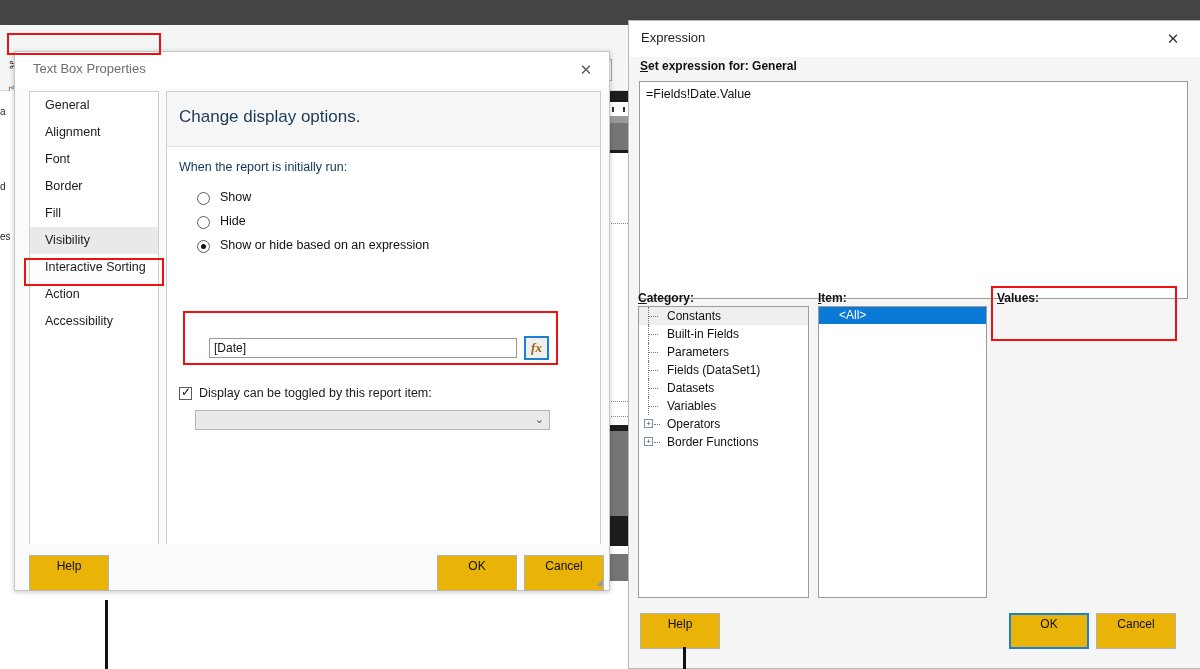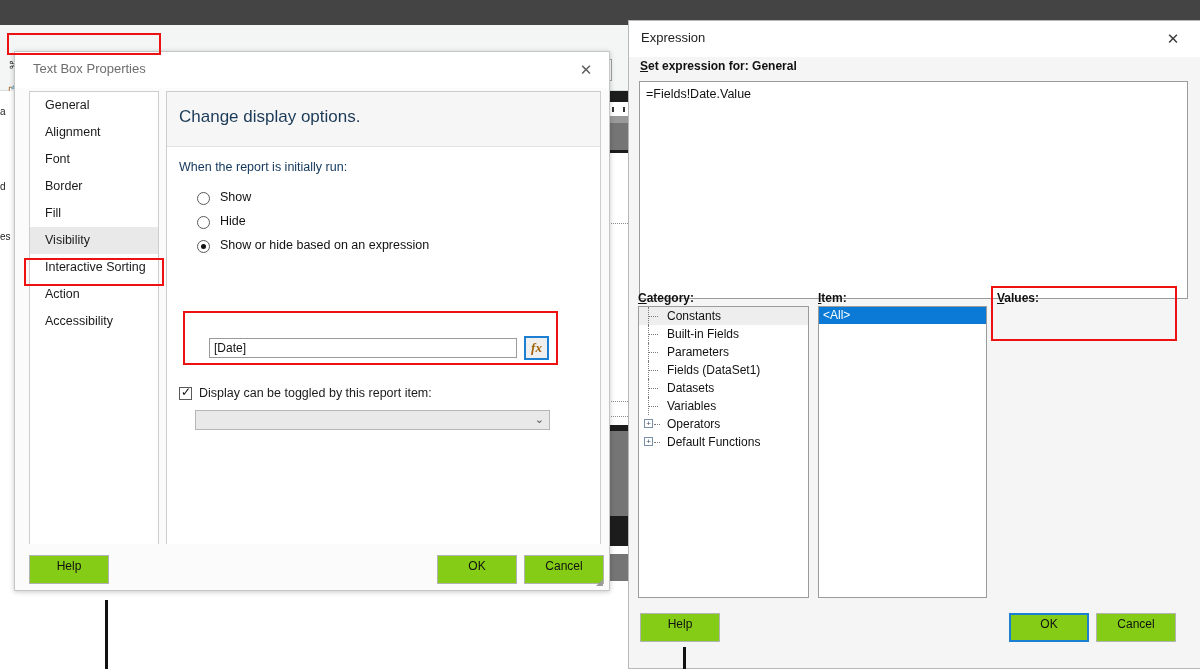--- a/index.html
+++ b/index.html
@@ -189,21 +189,21 @@
   .toggle-combo {
     position: absolute; left: 28px; top: 318px; width: 355px; height: 20px;
     background: #e9e9e9; border: 1px solid #b6b6b6;
   }
   .toggle-combo .chev {
     position: absolute; right: 5px; top: 2px; font-size: 11px; color: #555;
   }
 
   .tbp-footer { position: absolute; left: 0; bottom: 0; width: 100%; height: 46px; background: #fbfbfb; }
   .btn {
-    position: absolute; height: 29px; background: #84cc16;
+    position: absolute; height: 36px; background: #eab308;
     border: 1px solid #b3b3b3; font-size: 12px; color: #111;
     text-align: center; line-height: 21px;
   }
   .btn.focus { border: 2px solid #1d7fd1; line-height: 19px; }
   .tbp-help   { left: 14px;  top: 11px; width: 80px; }
   .tbp-ok     { left: 422px; top: 11px; width: 80px; }
   .tbp-cancel { left: 509px; top: 11px; width: 80px; }
 
   .resize-grip {
     position: absolute; right: 3px; bottom: 3px; width: 10px; height: 10px;
@@ -263,21 +263,21 @@
   .tree-vert {
     position: absolute; left: 9px; top: 0; width: 0; height: 18px;
     border-left: 1px dotted #7a7a7a;
   }
   .tree-plus {
     position: absolute; left: 5px; top: 4px; width: 9px; height: 9px;
     border: 1px solid #7a8fa8; background: #ffffff;
     font-size: 8px; line-height: 7px; text-align: center; color: #35506e;
   }
   .lb-row {
-    height: 17px; line-height: 17px; font-size: 12px; color: #111; padding-left: 4px;
+    height: 17px; line-height: 17px; font-size: 12px; color: #111; padding-left: 20px;
     white-space: nowrap;
   }
   .lb-row.sel { background: #0a7ad6; color: #ffffff; }
 
   .redbox-values {
     position: absolute; left: 991px; top: 286px; width: 186px; height: 55px;
     border: 2px solid #ee1111; pointer-events: none;
   }
   .expd-help   { left: 640px; top: 613px; width: 80px; }
   .expd-ok     { left: 1009px; top: 613px; width: 80px; }
@@ -455,21 +455,21 @@
 
   <div class="col-label lbl-category"><u>C</u><span>ategory:</span></div>
   <div class="listbox lb-category">
     <div class="tree-row sel-soft"><span class="tree-dash"></span><span class="tree-vert"></span><span>Constants</span></div>
     <div class="tree-row"><span class="tree-dash"></span><span class="tree-vert"></span><span>Built-in Fields</span></div>
     <div class="tree-row"><span class="tree-dash"></span><span class="tree-vert"></span><span>Parameters</span></div>
     <div class="tree-row"><span class="tree-dash"></span><span class="tree-vert"></span><span>Fields (DataSet1)</span></div>
     <div class="tree-row"><span class="tree-dash"></span><span class="tree-vert"></span><span>Datasets</span></div>
     <div class="tree-row"><span class="tree-dash"></span><span class="tree-vert"></span><span>Variables</span></div>
     <div class="tree-row"><span class="tree-plus">+</span><span class="tree-dash" style="left:15px;width:6px;"></span><span>Operators</span></div>
-    <div class="tree-row"><span class="tree-plus">+</span><span class="tree-dash" style="left:15px;width:6px;"></span><span>Default Functions</span></div>
+    <div class="tree-row"><span class="tree-plus">+</span><span class="tree-dash" style="left:15px;width:6px;"></span><span>Border Functions</span></div>
   </div>
 
   <div class="col-label lbl-item"><u>I</u><span>tem:</span></div>
   <div class="listbox lb-item">
     <div class="lb-row sel">&lt;All&gt;</div>
   </div>
 
   <div class="col-label lbl-values"><u>V</u><span>alues:</span></div>
   <div class="redbox-values"></div>
 

